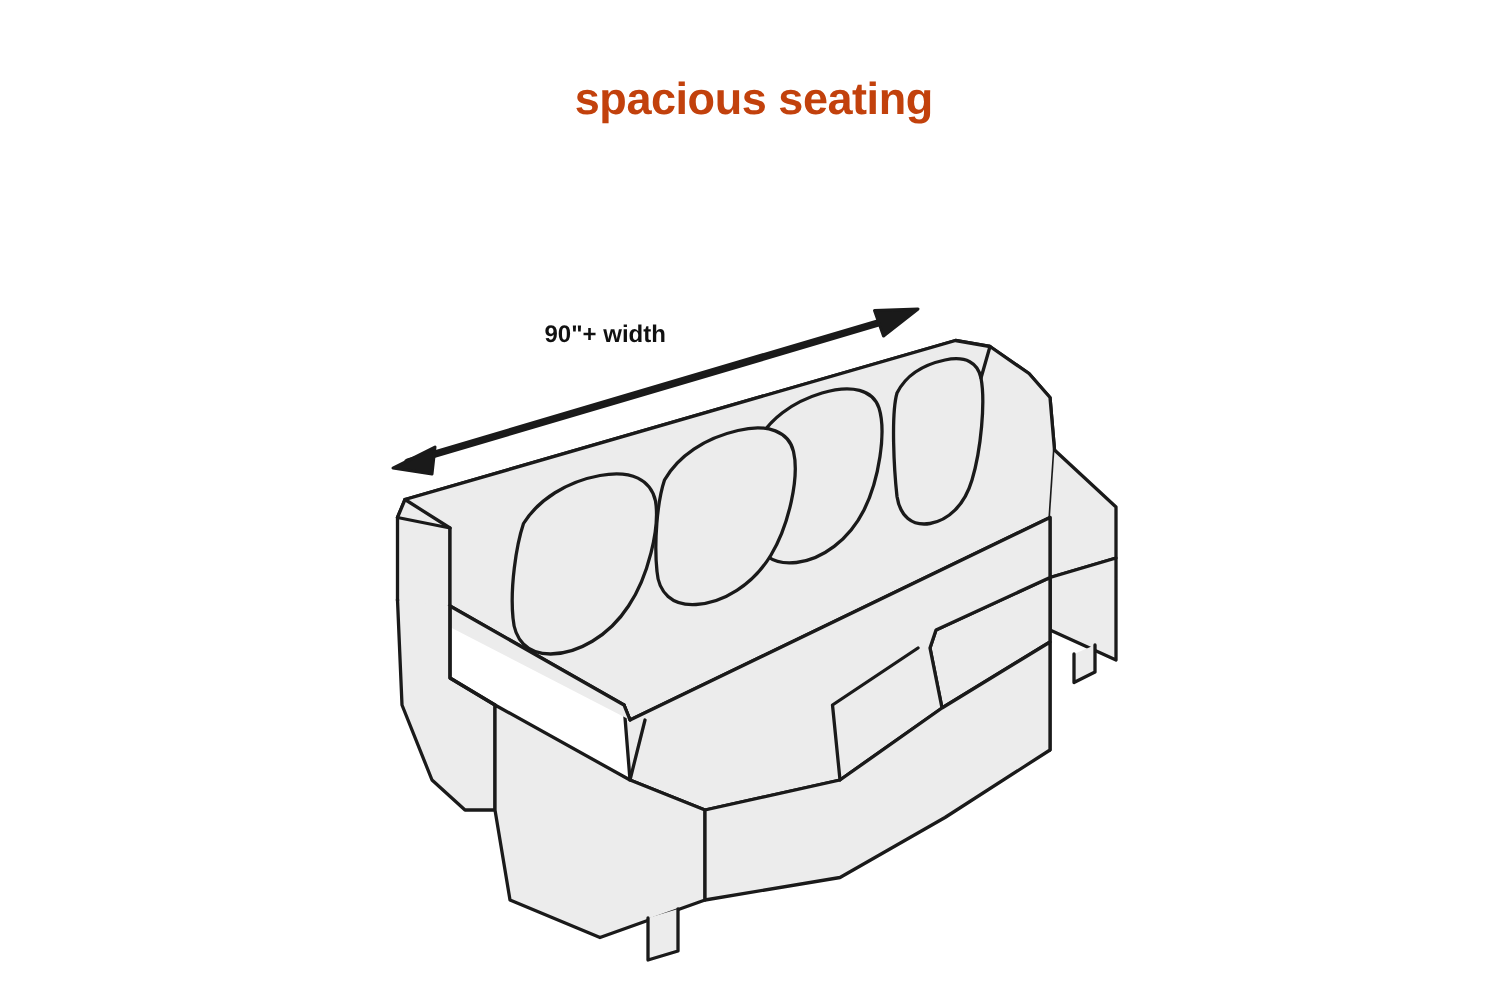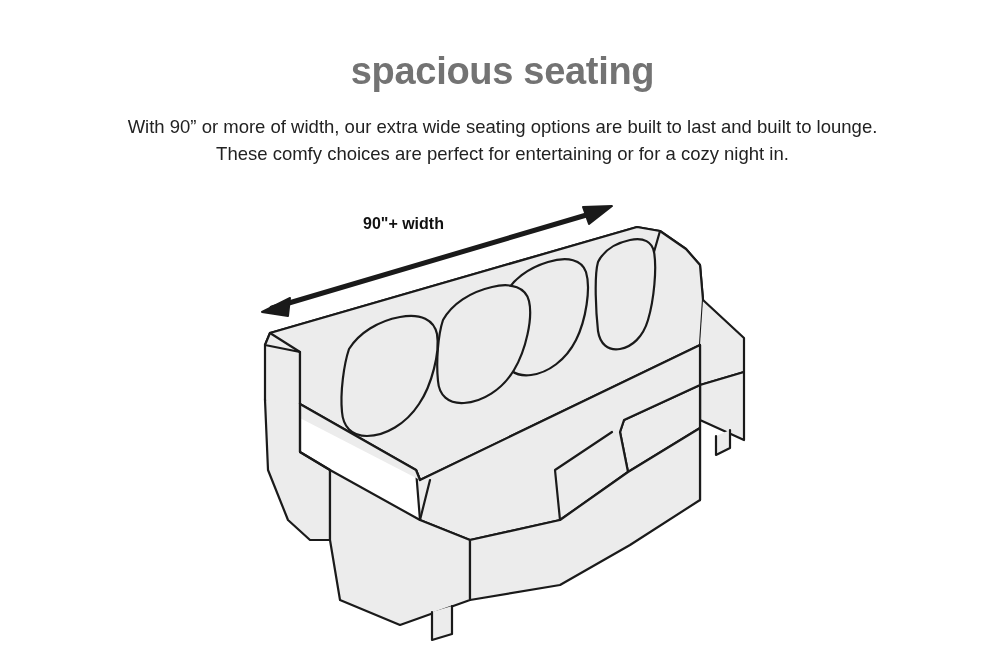--- a/index.html
+++ b/index.html
@@ -20,24 +20,24 @@
     width: 1005px;
     height: 671px;
     background: #ffffff;
   }
   .headline {
     position: absolute;
     top: 50px;
     left: 0;
     width: 1005px;
     text-align: center;
-    font-size: 38px;
+    font-size: 30px;
     font-weight: bold;
     letter-spacing: -0.3px;
-    color: #737373;
+    color: #c2410c;
   }
   .subcopy {
     position: absolute;
     top: 113px;
     left: 50px;
     width: 905px;
     text-align: center;
     font-size: 18.5px;
     line-height: 27px;
     color: #222222;
@@ -61,24 +61,20 @@
     height: 671px;
   }
 </style>
 </head>
 <body>
 
 <div class="page">
 
   <div class="headline">spacious seating</div>
 
-  <div class="subcopy">
-    <span>With 90” or more of width, our extra wide seating options are built to last and built to lounge.</span>
-    <span class="line2">These comfy choices are perfect for entertaining or for a cozy night in.</span>
-  </div>
 
   <div class="dim-label">90"+ width</div>
 
   <svg class="art" viewBox="0 0 1005 671">
     <g fill="none" stroke="#1a1a1a" stroke-width="2.2" stroke-linejoin="round" stroke-linecap="round">
 
       <g stroke-width="5">
         <line x1="272" y1="308" x2="600" y2="211"></line>
       </g>
       <polygon points="262,312 290,298 288,316" fill="#1a1a1a" stroke="#1a1a1a" stroke-width="2"></polygon>

